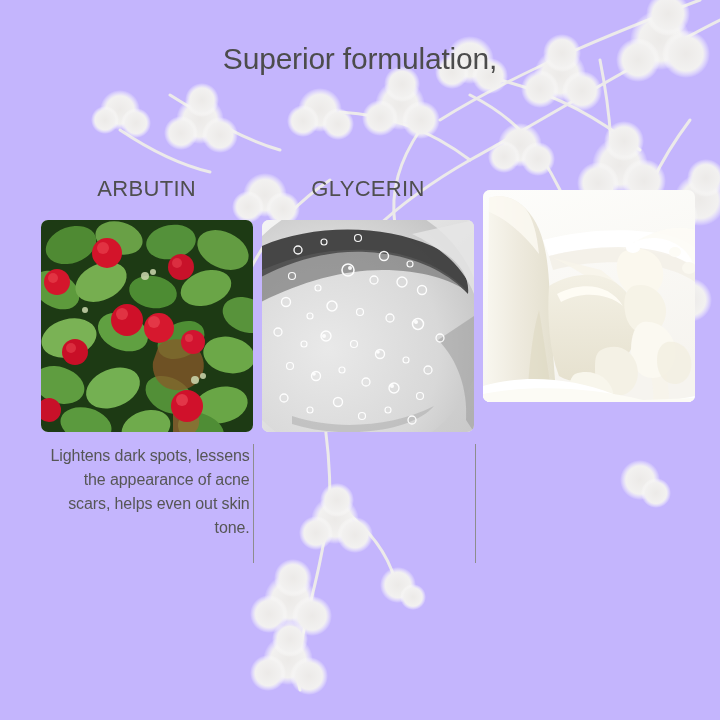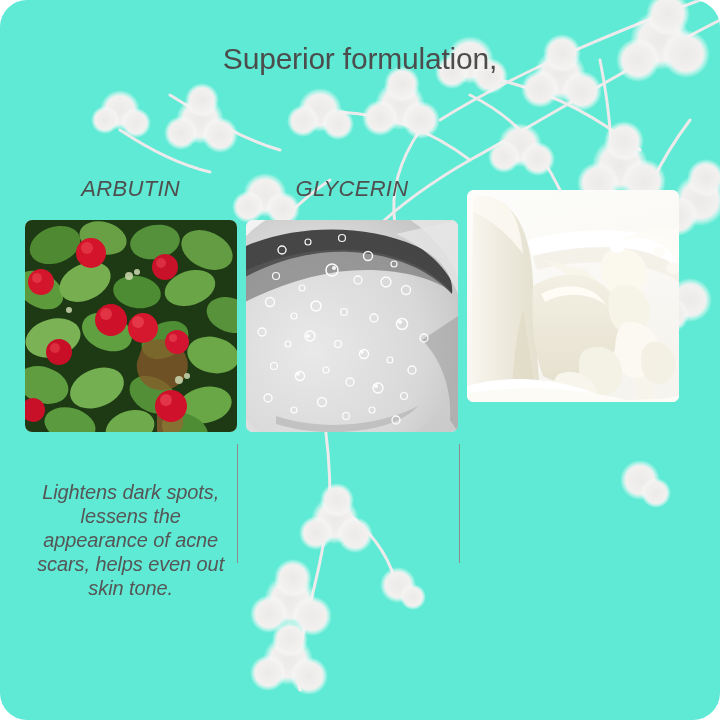--- a/index.html
+++ b/index.html
@@ -5,23 +5,22 @@
   * { margin:0; padding:0; box-sizing:border-box; }
   html, body {
     width:720px; height:720px;
     background:#ffffff;
     font-family:"Liberation Sans", sans-serif;
     overflow:hidden;
   }
   #page {
     position:relative;
     width:720px; height:720px;
-    background:#5eead4;
+    background:#c4b5fd;
     overflow:hidden;
-    border-radius:27px;
   }
 
   
   #watermark {
     position:absolute; inset:0;
     pointer-events:none;
     z-index:0;
   }
 
   
@@ -36,25 +35,24 @@
     font-size:30px;
     line-height:37px;
     font-weight:400;
     color:#4c4c4c;
     letter-spacing:-0.2px;
   }
 
   
   #columns {
     position:absolute;
-    top:176px; left:20px;
+    top:176px; left:36px;
     width:664px;
     display:flex;
     z-index:3;
-    font-style:italic;
   }
   .col {
     width:222px;
     display:flex;
     flex-direction:column;
     align-items:center;
     position:relative;
   }
   .col + .col { margin-left:0; }
 
@@ -78,27 +76,26 @@
   }
   .photo svg { display:block; width:212px; height:212px; }
 
   .desc-wrap {
     margin-top:12px;
     width:212px;
     display:flex;
     justify-content:center;
   }
   .desc {
-    font-size:20px;
+    font-size:16px;
     line-height:24px;
     color:#565656;
-    text-align:center;
+    text-align:right;
     letter-spacing:-0.1px;
     width:206px;
-    margin-top:36px;
   }
 
   
   .divider {
     position:absolute;
     top:268px;
     width:1px;
     height:119px;
     background:#8d8d8d;
     z-index:4;

